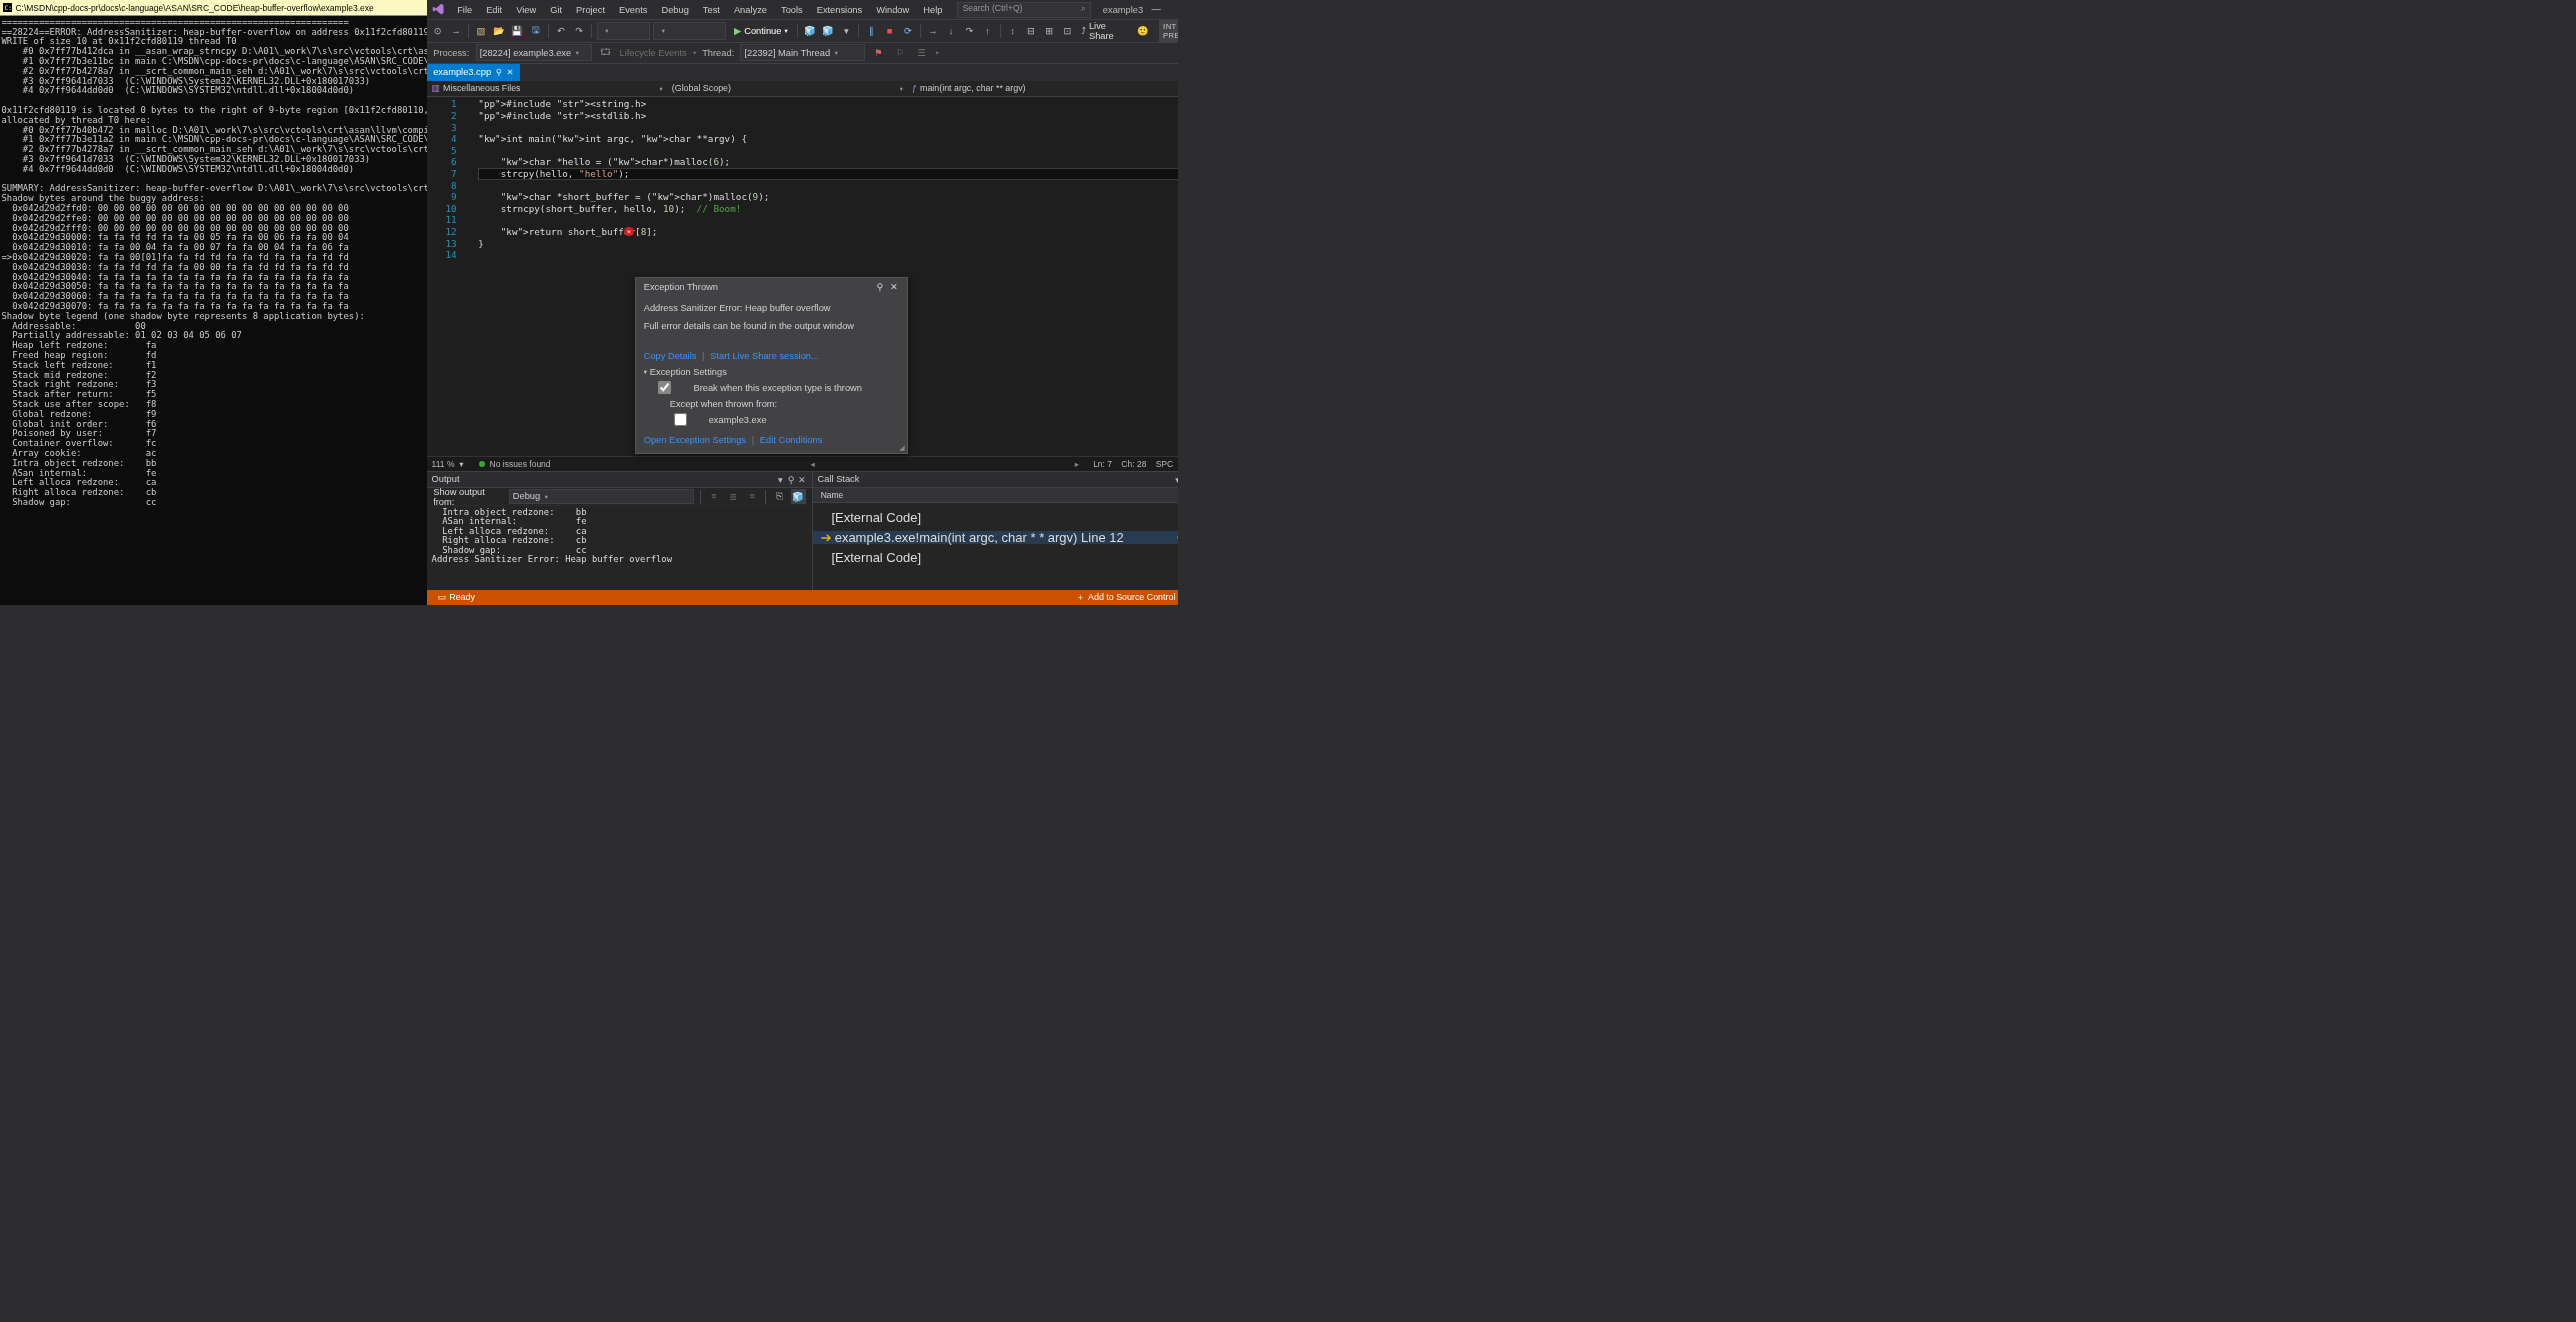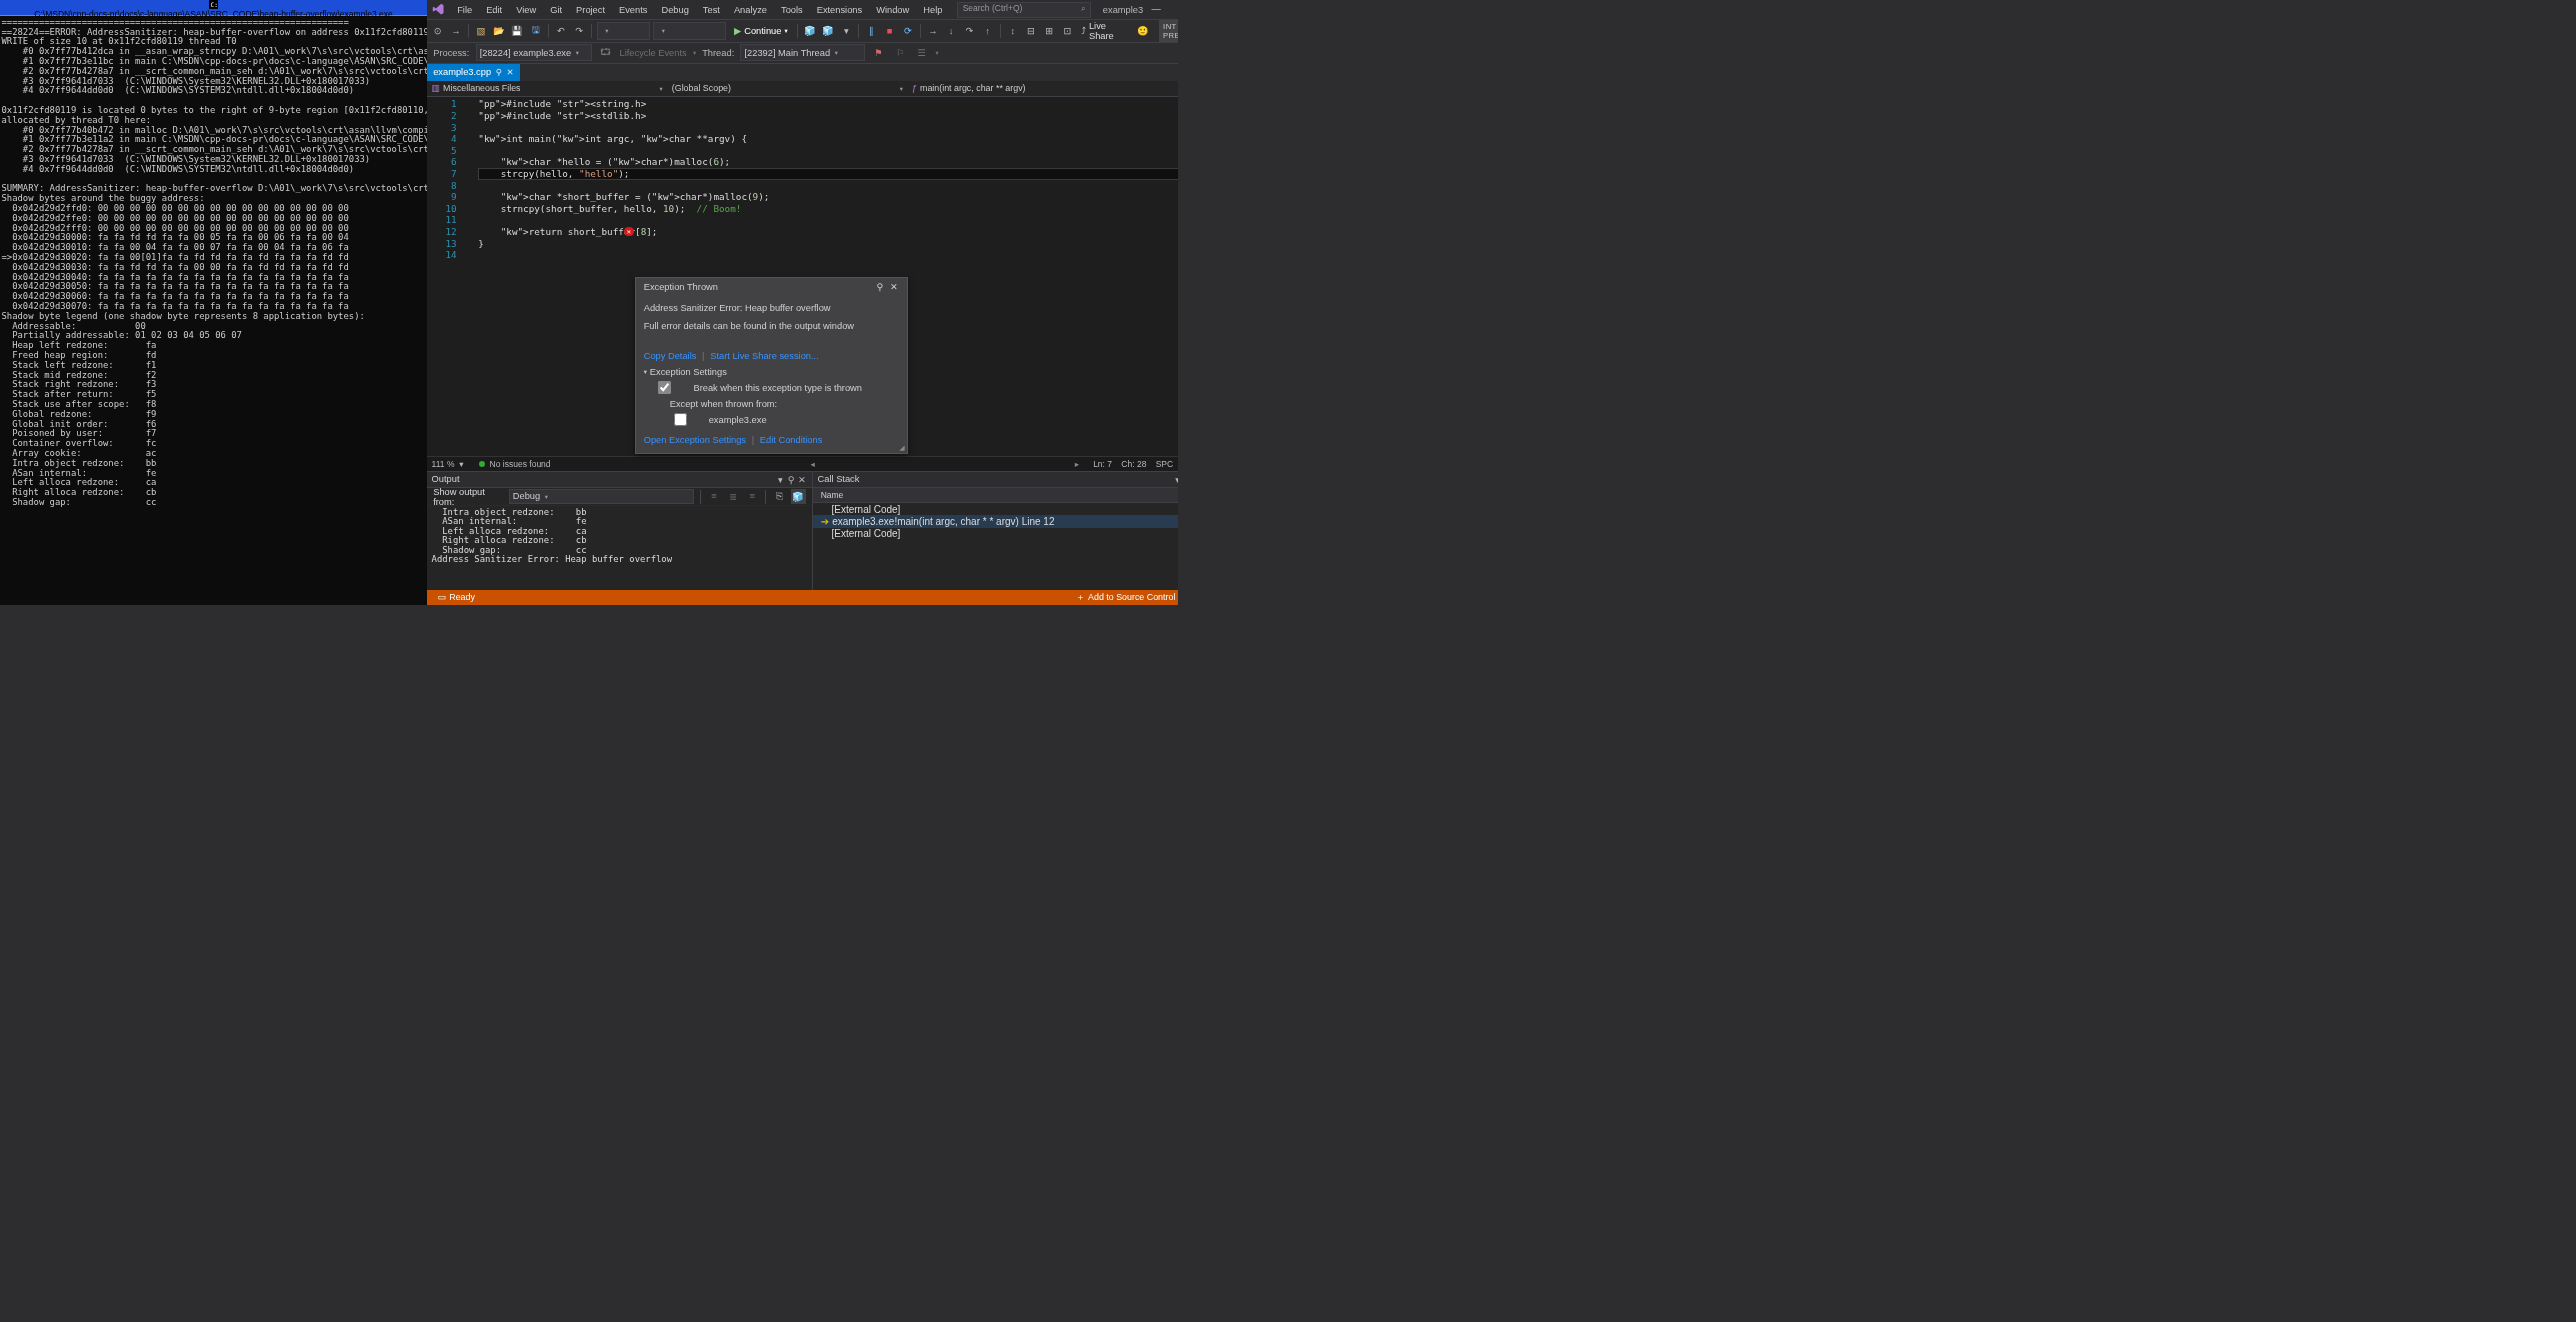--- a/index.html
+++ b/index.html
@@ -14,25 +14,24 @@
   .root { display: flex; width: 100%; height: 100%; }
   
   .console {
     width: 427px; height: 100%;
     background: #0c0c0c;
     color: #cccccc;
     display: flex; flex-direction: column;
     flex: none;
   }
   .console-titlebar {
-    height: 15.4px; background: #1d4ed8; color: #000;
+    height: 15.4px; background: #fef9c3; color: #000;
     display: flex; align-items: center;
     font-size: 8.5px;
     border-bottom: 0.8px solid #888;
-    flex-direction: column;
   }
   .console-titlebar .cicon {
     width: 10.8px; height: 10.8px; margin: 0 2.3px;
     display: flex; align-items: center; justify-content: center;
     font-size: 7.7px; font-family: Consolas, monospace;
   }
   .console-body {
     flex: 1;
     padding: 1.5px 1.5px;
     font-family: Consolas, monospace;
@@ -164,21 +163,21 @@
   .pane-title .sp{flex:1;}
   .pane-title .pbtn{width:10.8px;text-align:center;color:#b8b8b8;}
   .out-filter{height:17px;display:flex;align-items:center;gap:4.6px;padding:0 6.2px;border-bottom:0.8px solid #2a2a2a;}
   .out-filter .dd{flex:none;width:177px;height:12.3px;}
   .out-body{flex:1;font-family:Consolas,monospace;font-size:8.9px;white-space:pre;
     padding:1.5px 4.6px;overflow:hidden;color:#dcdcdc;line-height:9.6px;background:#252526;}
   .cs-header{height:14px;display:flex;background:#333337;color:#d0d0d0;font-size:8.5px;
     align-items:center;padding:0 7.7px;border-bottom:0.8px solid #3f3f46;}
   .cs-header .sp{flex:1;}
   .cs-rows{flex:1;background:#252526;}
-  .cs-row{height:12.3px;display:flex;align-items:center;padding:0 7.7px;font-size:10px;}
+  .cs-row{height:12.3px;display:flex;align-items:center;padding:0 7.7px;font-size:13px;margin-top:8px;}
   .cs-row.sel{background:#3399ff33;}
   .cs-row .lang{margin-left:auto;}
   .cs-row .arrow{color:#e0b400;margin-right:3.1px;}
 
   
   .vs-status{height:15.4px;background:#ca5100;color:#fff;display:flex;align-items:center;font-size:8.9px;padding:0 4.6px;}
   .vs-status .sp{flex:1;}
   .vs-status .item{padding:0 6.2px;display:flex;align-items:center;gap:3.1px;}
 
   

